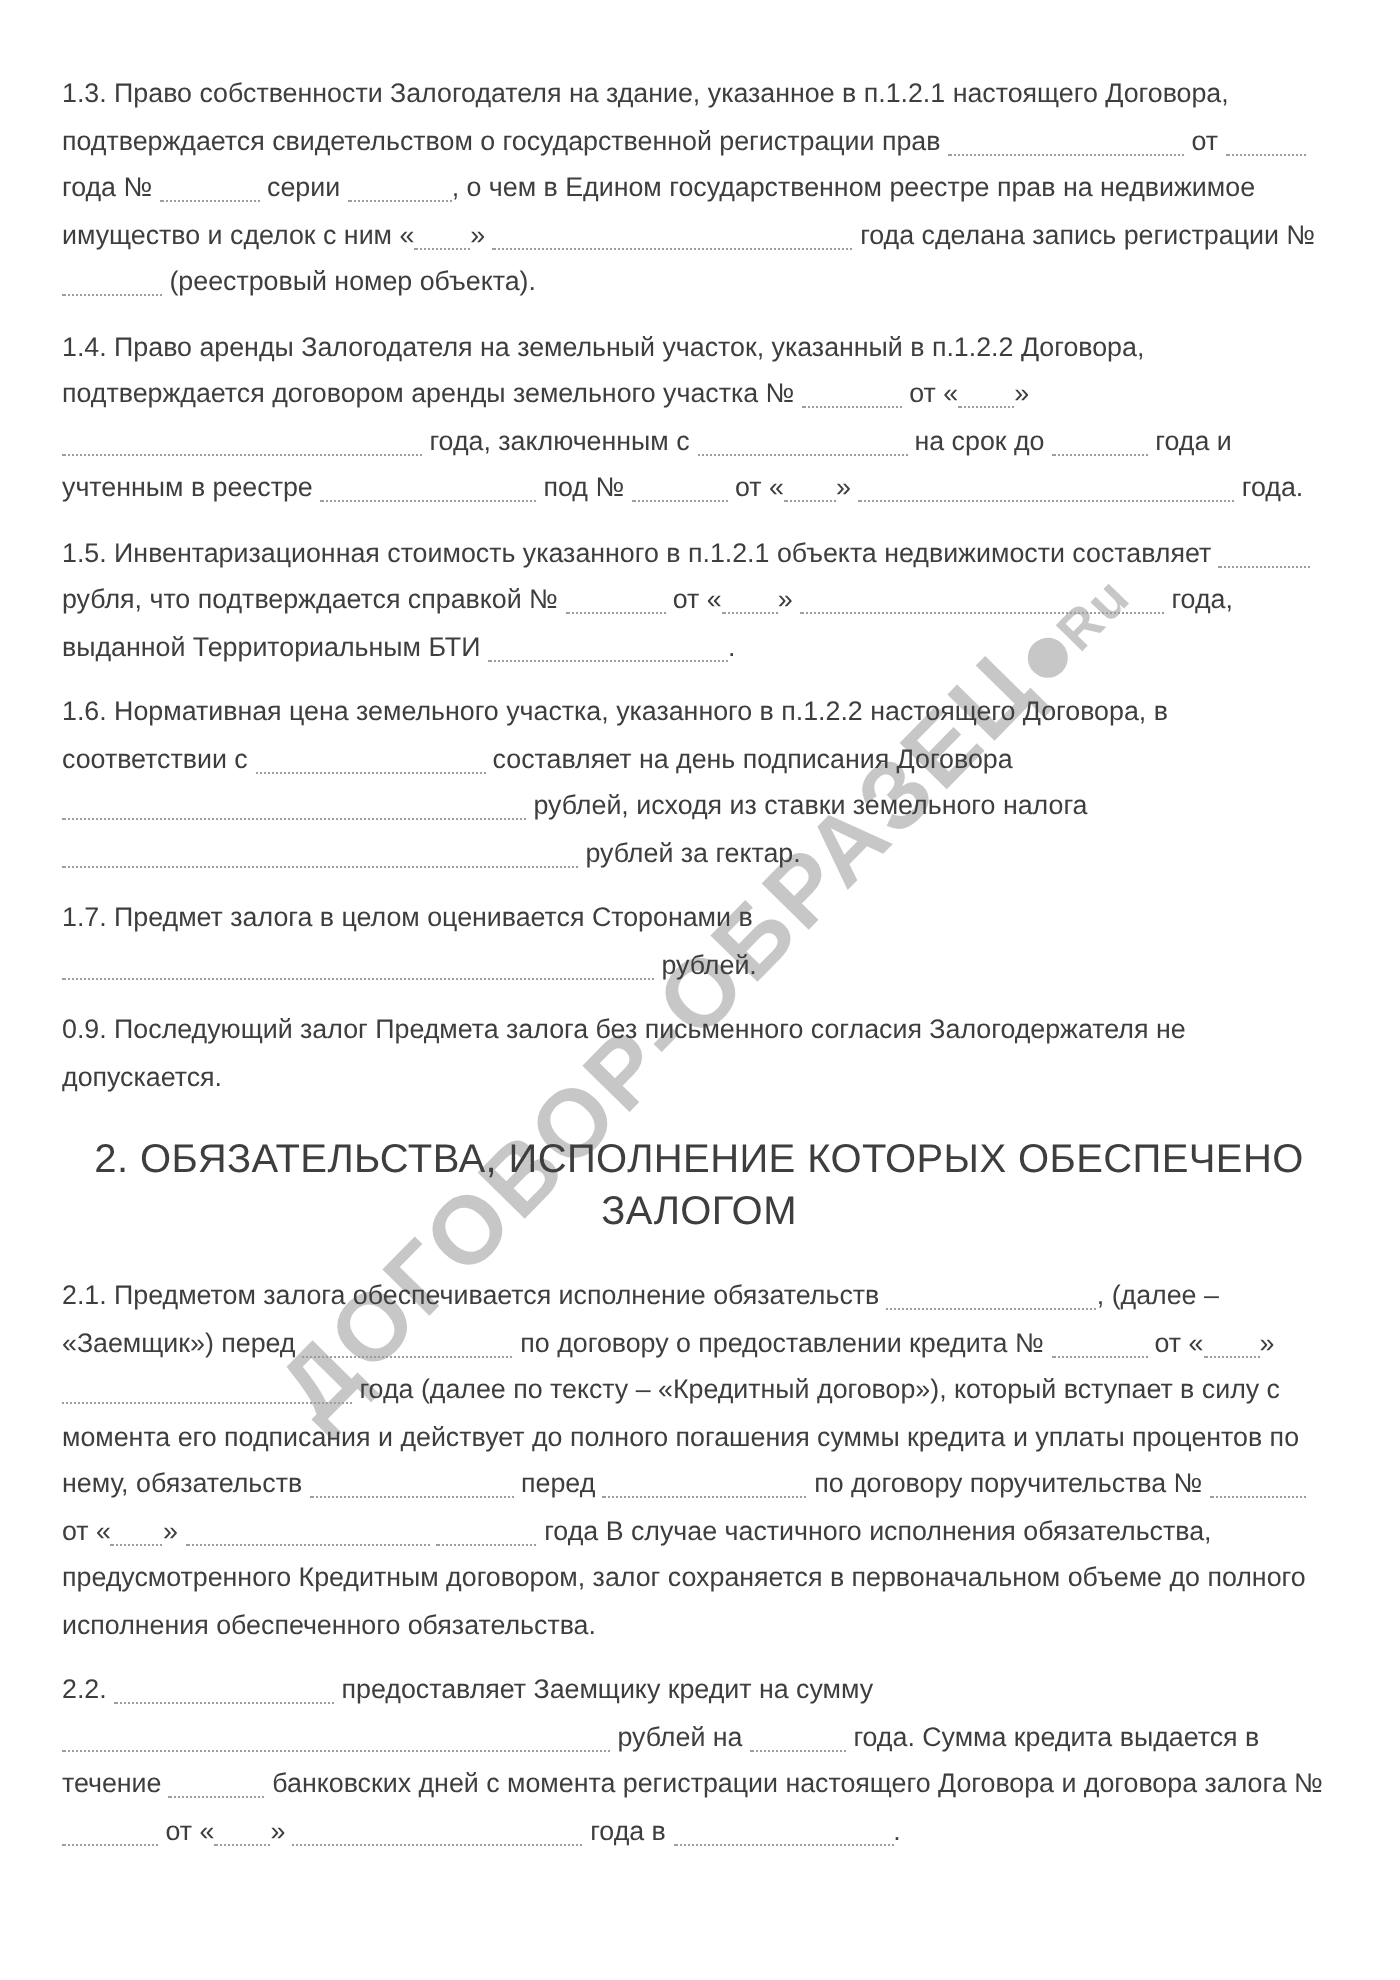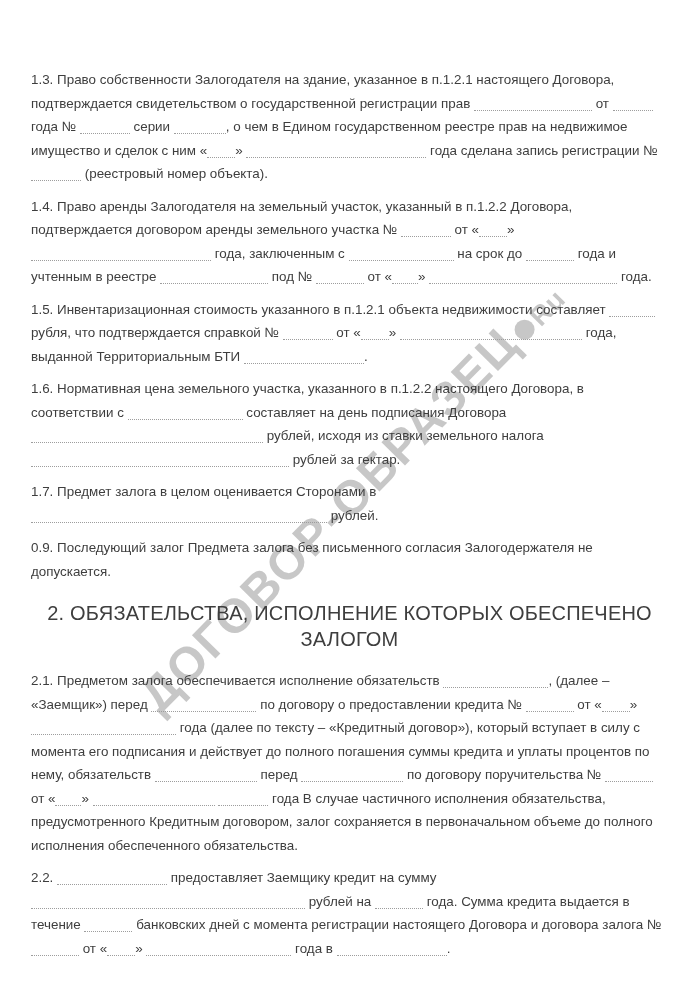--- a/index.html
+++ b/index.html
@@ -36,21 +36,21 @@
     margin: 0 3px 0 4px;
   }
   .wm-suffix {
     font-size: 27px;
     letter-spacing: 1px;
   }
   
   .doc {
     position: relative;
     z-index: 1;
-    padding: 68px 32px 0 31px;
+    padding: 35px 32px 0 31px;
     color: #3e3e3e;
     font-size: 13.4px;
     line-height: 23.5px;
   }
   .para {
     margin: 0 0 9px 0;
     text-align: left;
   }
   .heading {
     font-size: 20px;

